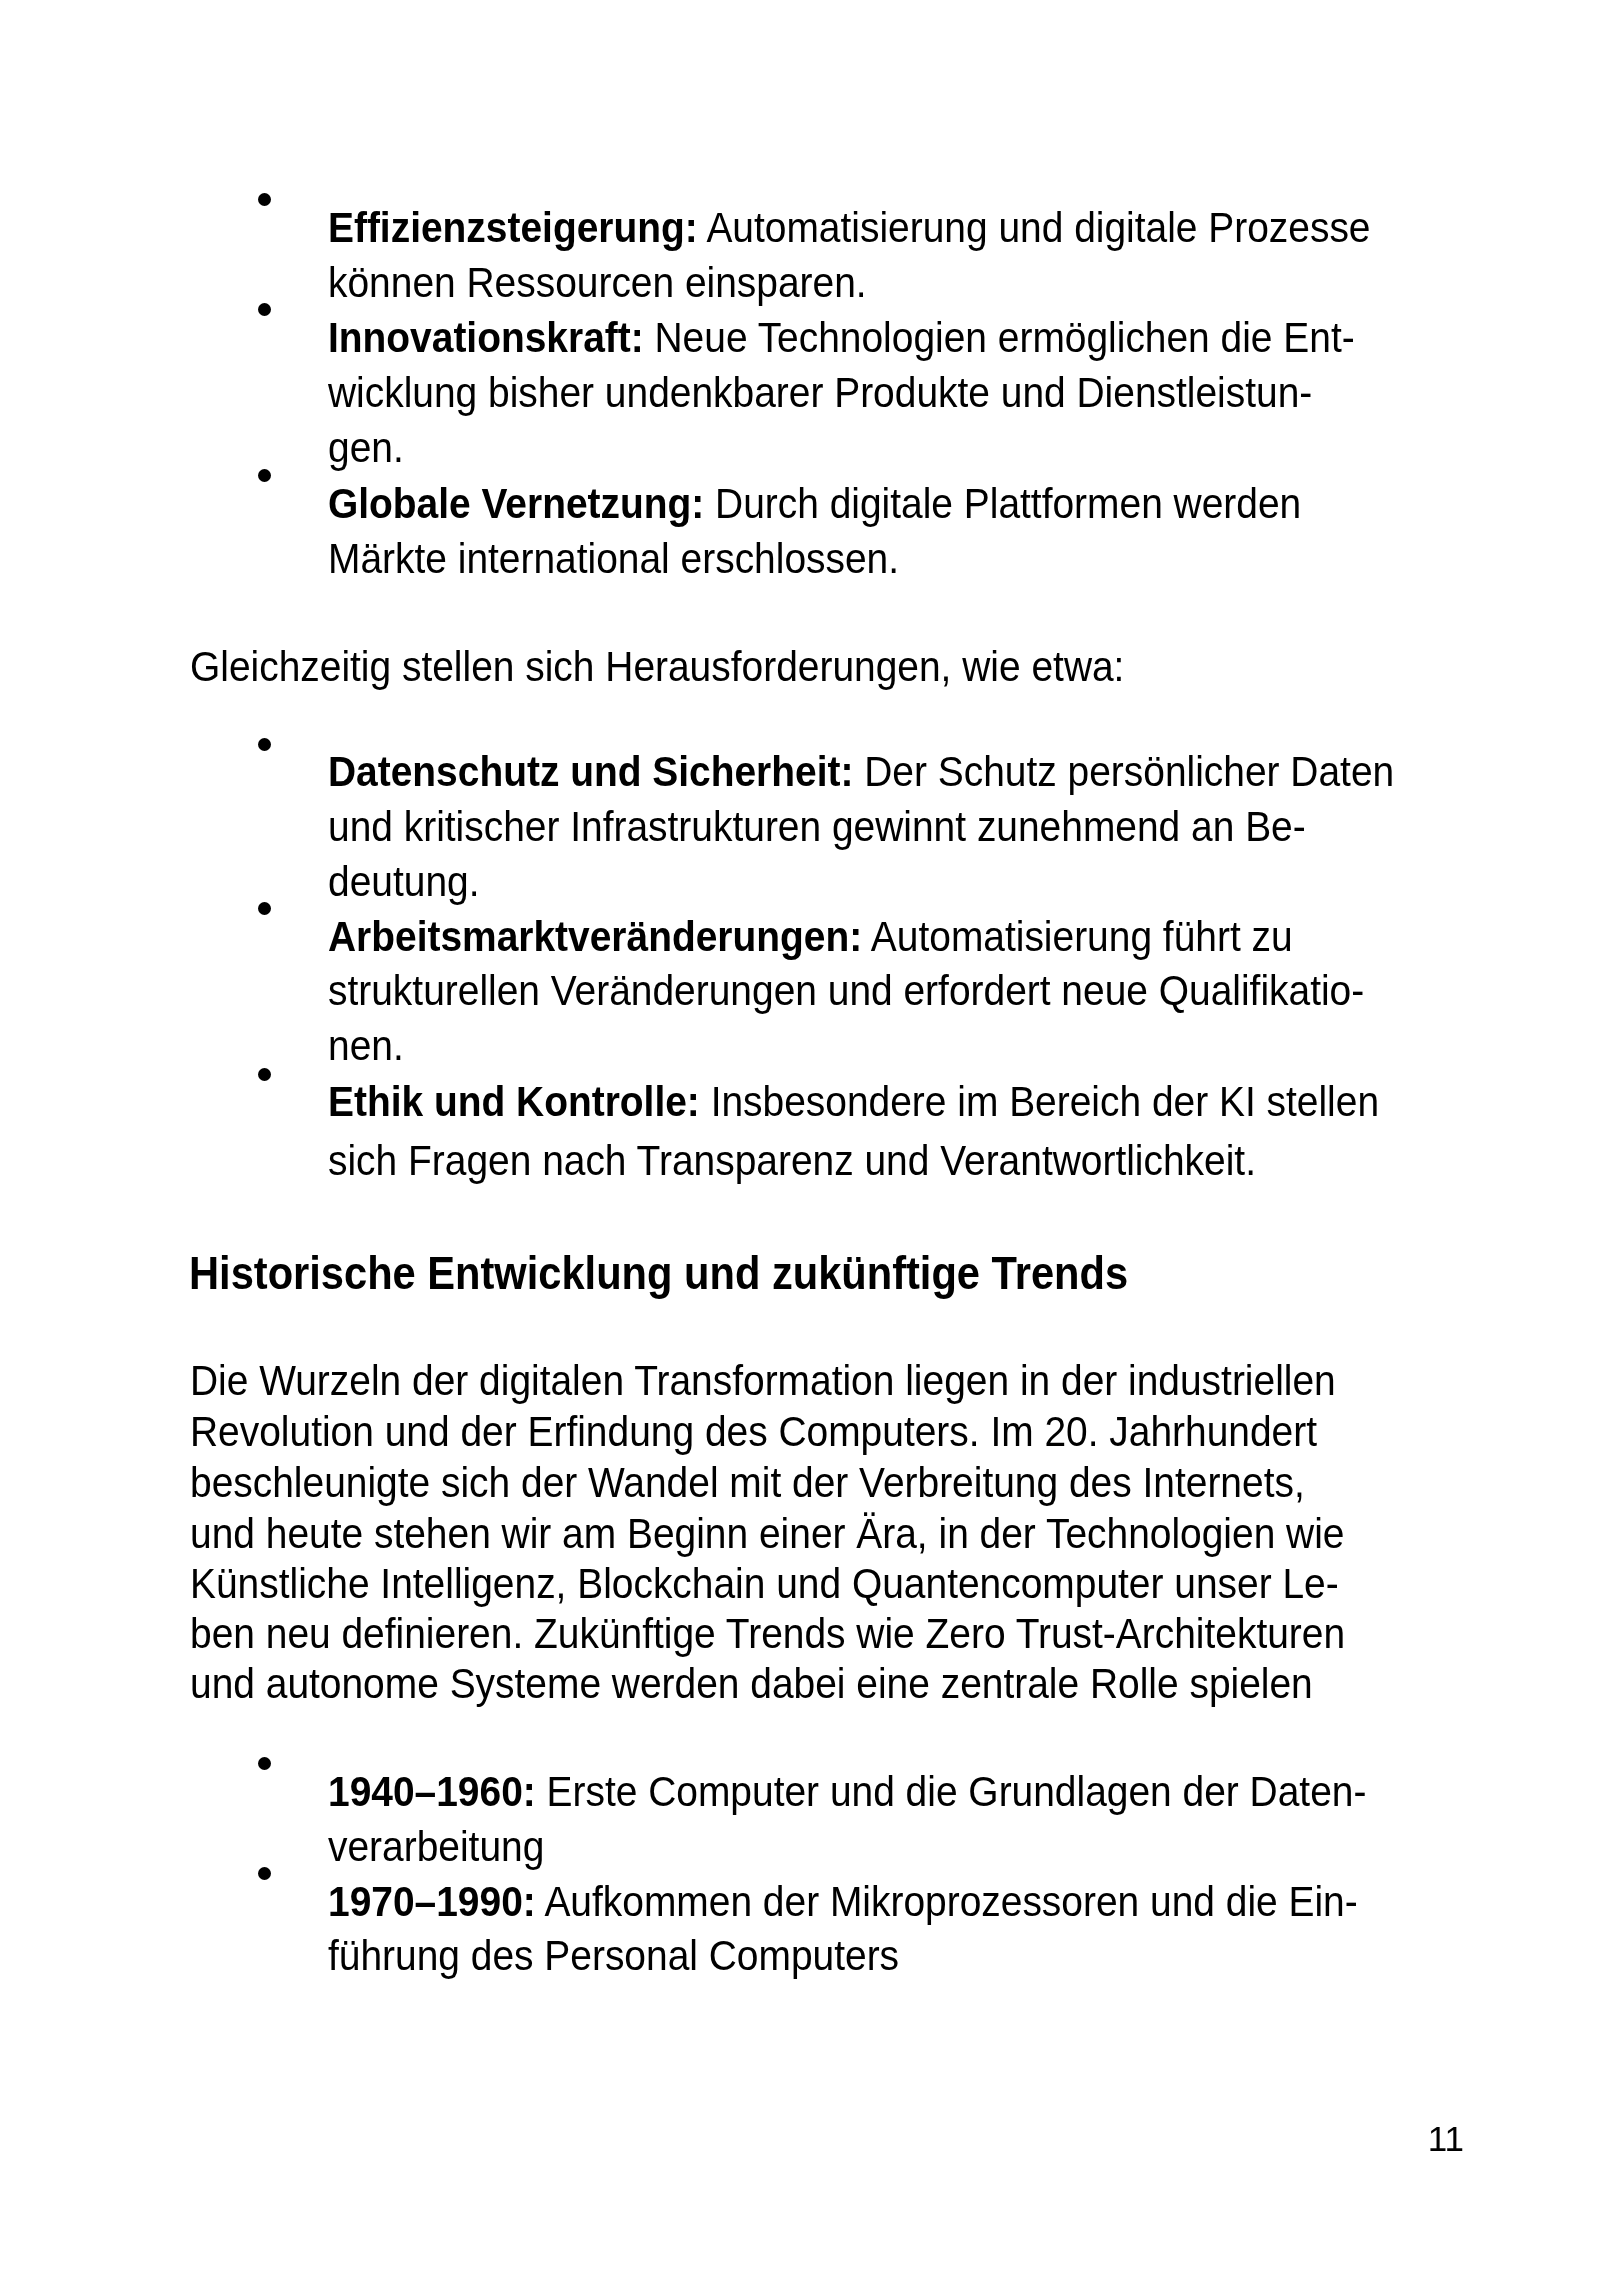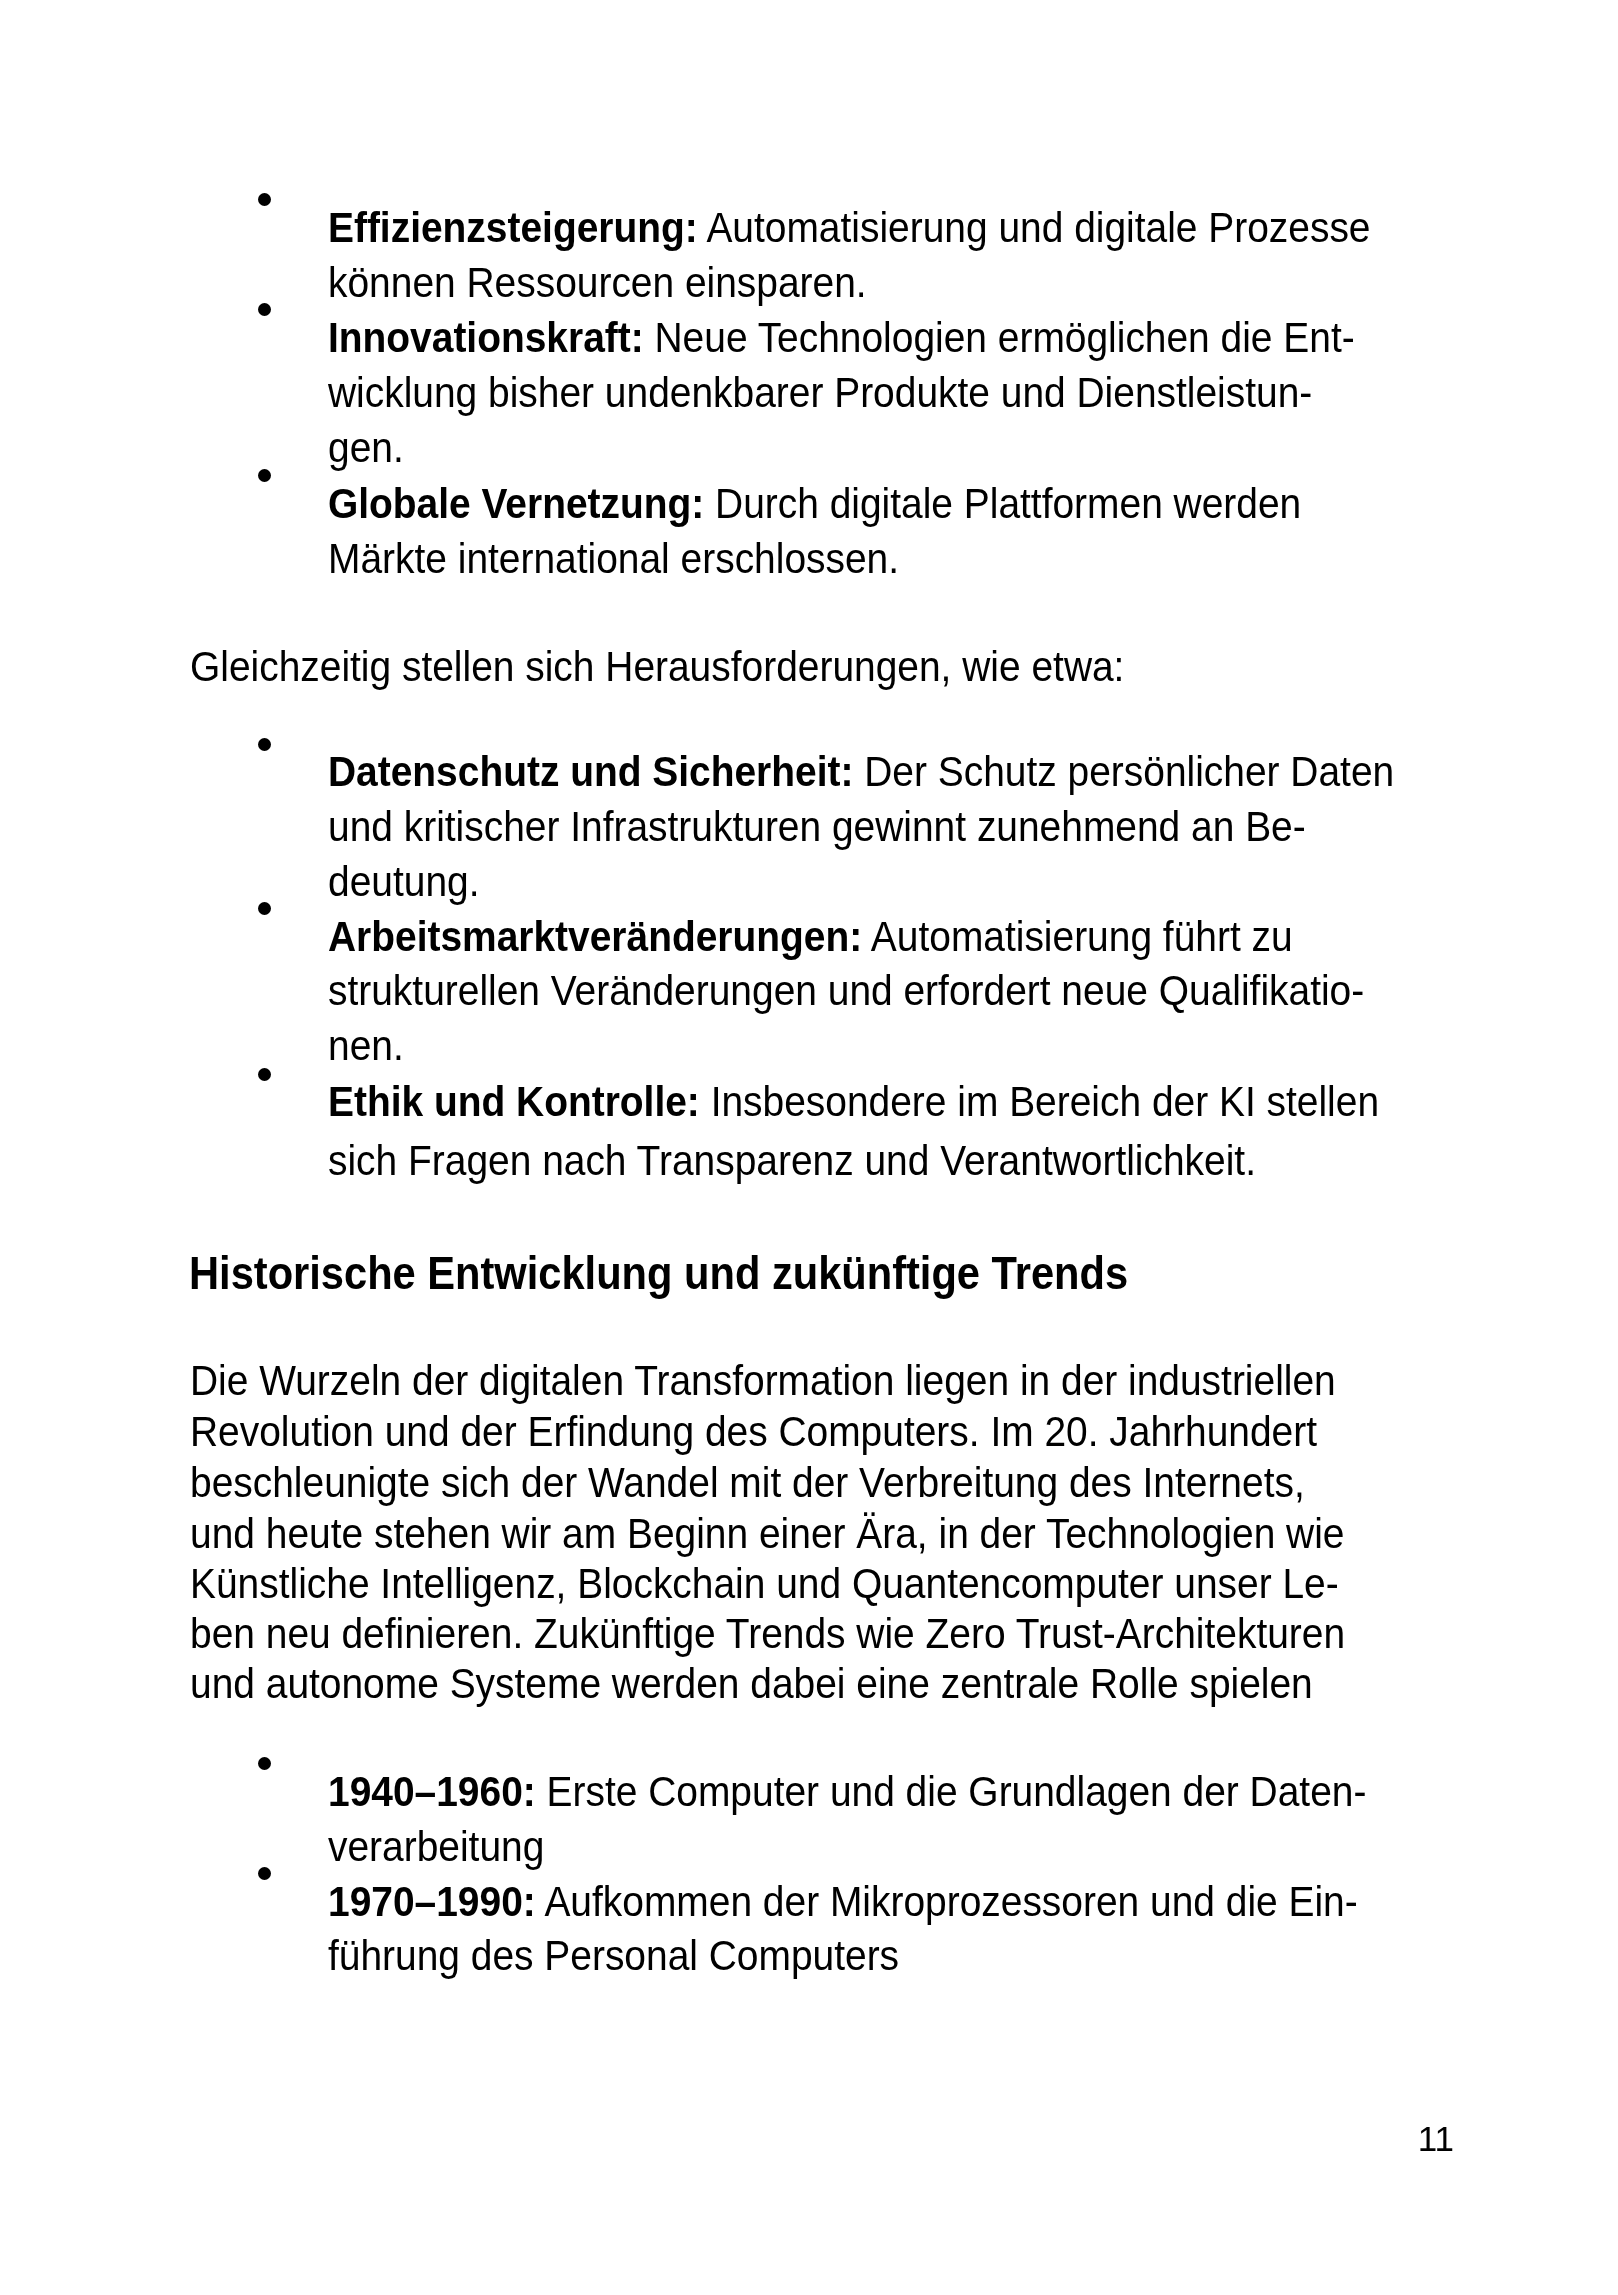--- a/index.html
+++ b/index.html
@@ -7,21 +7,21 @@
          font-family: "Liberation Sans", "DejaVu Sans", sans-serif; }
   .block { position: absolute; left: 0; width: 1618px; }
   .line { position: absolute; white-space: nowrap; font-size: 43px; line-height: 55px; height: 55px;
           transform: scaleX(0.905); transform-origin: 0 50%; }
   .line b { font-weight: 700; }
   .bullet { position: absolute; width: 13.4px; height: 13.4px; border-radius: 50%; background: #000000; }
   .heading { position: absolute; left: 189px; white-space: nowrap; font-size: 46px; line-height: 56px;
              font-weight: 700; transform: scaleX(0.905); transform-origin: 0 50%; }
   .para-line { position: absolute; left: 190px; white-space: nowrap; font-size: 43px; line-height: 51px; height: 51px;
                transform: scaleX(0.905); transform-origin: 0 50%; }
-  .page-number { position: absolute; right: 164px; font-size: 35px; line-height: 42px; white-space: nowrap; margin-left: 44px; }
+  .page-number { position: absolute; right: 154px; font-size: 35px; line-height: 42px; white-space: nowrap; margin-left: 44px; }
 </style>
 </head>
 <body>
 
 <div class="block">
 
   <span class="bullet" style="left:258px; top:193px;"></span>
   <div class="line" style="left:328px; top:200px;">
     <b>Effizienzsteigerung:</b><span> Automatisierung und digitale Prozesse</span>
   </div>

